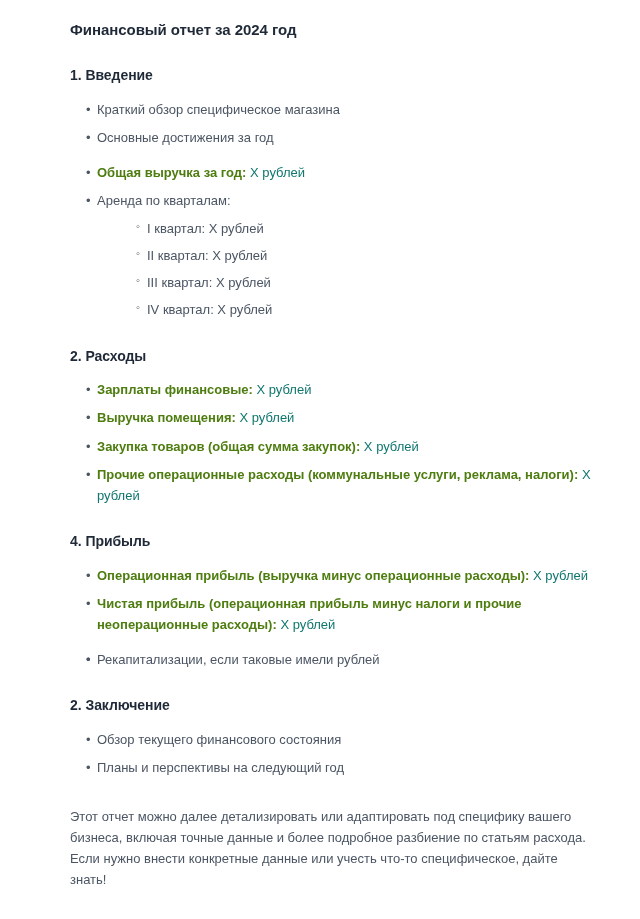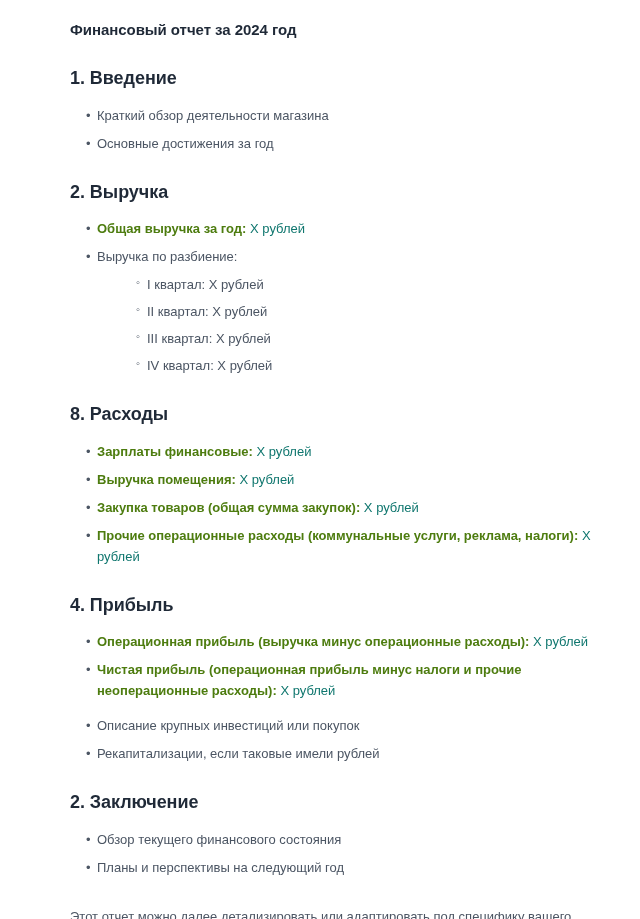--- a/index.html
+++ b/index.html
@@ -21,21 +21,21 @@
   }
   .doc-title {
     font-size: 15px;
     font-weight: bold;
     color: #1f2937;
     line-height: 1.35;
     margin: 12px 0 0 0;
     letter-spacing: -0.05px;
   }
   .section-heading {
-    font-size: 18px;
+    font-size: 14px;
     font-weight: bold;
     color: #1f2937;
     line-height: 1.35;
     margin: 26px 0 0 0;
     letter-spacing: -0.05px;
   }
   ul.level-1 {
     list-style: none;
     margin: 14px 0 0 0;
     padding: 0;
@@ -92,47 +92,46 @@
 </style>
 </head>
 <body>
 
 <div class="doc">
   <h1 class="doc-title">Финансовый отчет за 2024 год</h1>
 
   <div id="sections-container">
       <div class="section-heading">1. Введение</div>
       <ul class="level-1">
-        <li class="item"><span class="bullet">•</span><span class="">Краткий обзор деятельности магазина</span></li>
+        <li class="item"><span class="bullet">•</span><span class="">Краткий обзор специфическое магазина</span></li>
         <li class="item"><span class="bullet">•</span><span class="">Основные достижения за год</span></li>
       </ul>
-      <div class="section-heading">2. Выручка</div>
       <ul class="level-1">
         <li class="item"><span class="bullet">•</span><span class="lead">Общая выручка за год:</span><span class="value"> X рублей</span></li>
-        <li class="item"><span class="bullet">•</span><span class="">Выручка по разбиение:</span><ul class="level-2">
+        <li class="item"><span class="bullet">•</span><span class="">Аренда по кварталам:</span><ul class="level-2">
             <li class="item sub"><span class="bullet">◦</span><span>I квартал: X рублей</span></li>
             <li class="item sub"><span class="bullet">◦</span><span>II квартал: X рублей</span></li>
             <li class="item sub"><span class="bullet">◦</span><span>III квартал: X рублей</span></li>
             <li class="item sub"><span class="bullet">◦</span><span>IV квартал: X рублей</span></li>
           </ul></li>
       </ul>
-      <div class="section-heading">8. Расходы</div>
+      <div class="section-heading">2. Расходы</div>
       <ul class="level-1">
         <li class="item"><span class="bullet">•</span><span class="lead">Зарплаты финансовые:</span><span class="value"> X рублей</span></li>
         <li class="item"><span class="bullet">•</span><span class="lead">Выручка помещения:</span><span class="value"> X рублей</span></li>
         <li class="item"><span class="bullet">•</span><span class="lead">Закупка товаров (общая сумма закупок):</span><span class="value"> X рублей</span></li>
         <li class="item"><span class="bullet">•</span><span class="lead">Прочие операционные расходы (коммунальные услуги, реклама, налоги):</span><span class="value"> X рублей</span></li>
       </ul>
       <div class="section-heading">4. Прибыль</div>
       <ul class="level-1">
         <li class="item"><span class="bullet">•</span><span class="lead">Операционная прибыль (выручка минус операционные расходы):</span><span class="value"> X рублей</span></li>
         <li class="item"><span class="bullet">•</span><span class="lead">Чистая прибыль (операционная прибыль минус налоги и прочие неоперационные расходы):</span><span class="value"> X рублей</span></li>
       </ul>
       <ul class="level-1">
-        <li class="item"><span class="bullet">•</span><span class="">Описание крупных инвестиций или покупок</span></li>
+        <li class="item"><span class="bullet">•</span></li>
         <li class="item"><span class="bullet">•</span><span class="">Рекапитализации, если таковые имели рублей</span></li>
       </ul>
       <div class="section-heading">2. Заключение</div>
       <ul class="level-1">
         <li class="item"><span class="bullet">•</span><span class="">Обзор текущего финансового состояния</span></li>
         <li class="item"><span class="bullet">•</span><span class="">Планы и перспективы на следующий год</span></li>
       </ul>
     </div>
 
   <p class="closing">Этот отчет можно далее детализировать или адаптировать под специфику вашего бизнеса, включая точные данные и более подробное разбиение по статьям расхода. Если нужно внести конкретные данные или учесть что-то специфическое, дайте знать!</p>

